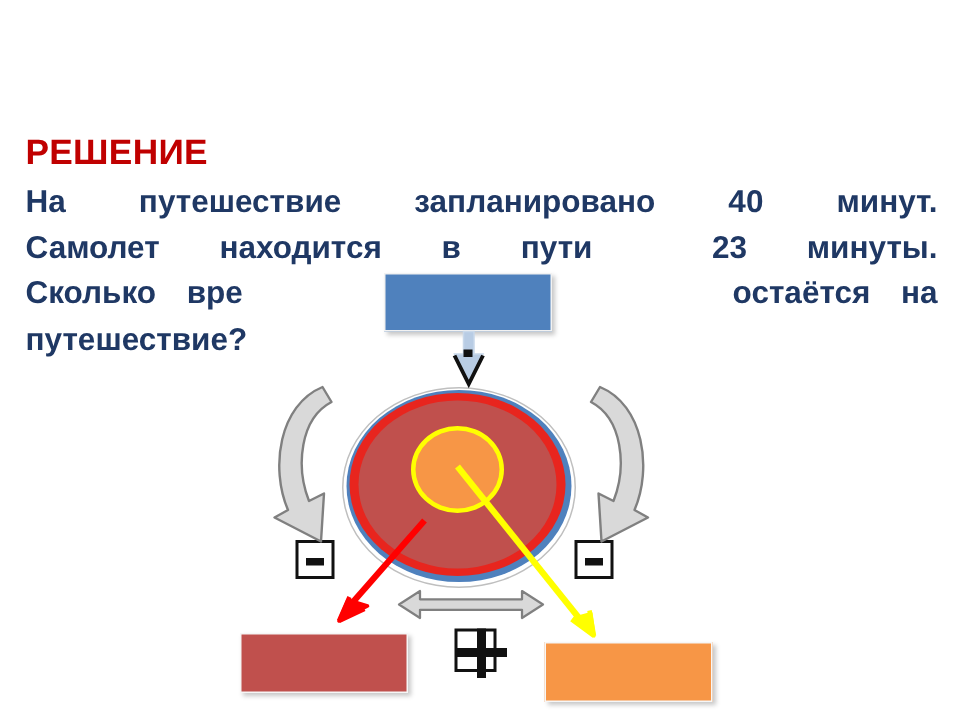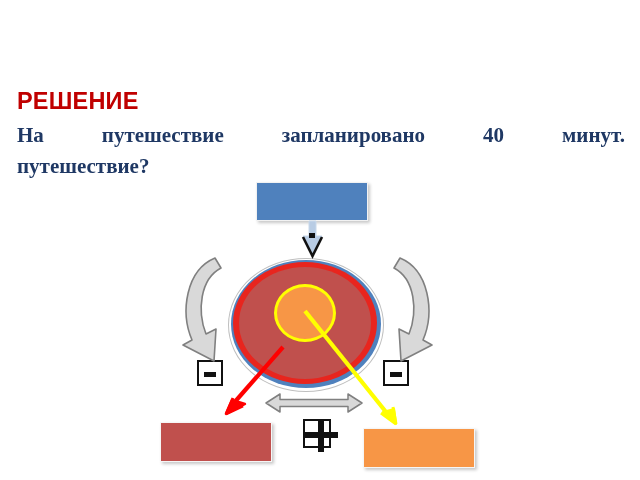--- a/index.html
+++ b/index.html
@@ -58,21 +58,20 @@
     color: #1F3864;
     font-size: 21px;
     line-height: 30.5px;
     font-weight: bold;
   }
   .body-text .ln {
     display: block;
     text-align: justify;
     text-align-last: justify;
     white-space: pre-wrap;
-    font-family: Liberation Serif, serif;
   }
   .body-text .ln.last {
     text-align: center;
     text-align-last: left;
   }
 
   
   .box-blue {
     position: absolute;
     left: 256px;
@@ -218,20 +217,22 @@
 <body>
 
 <div id="slide">
 
   <div class="title">
     <span class="ln last">РЕШЕНИЕ</span>
   </div>
 
   <div class="body-text">
     <span class="ln">На путешествие запланировано 40 минут.</span>
+    <span class="ln">Самолет находится в пути  23 минуты.</span>
+    <span class="ln">Сколько вре                остаётся на</span>
     <span class="ln last">путешествие?</span>
   </div>
 
   <div class="box-blue"></div>
 
   <div class="circle-wrap">
     <div class="circle-outer"></div>
     <div class="circle-blue"></div>
     <div class="circle-red"></div>
     <div class="circle-fill"></div>

